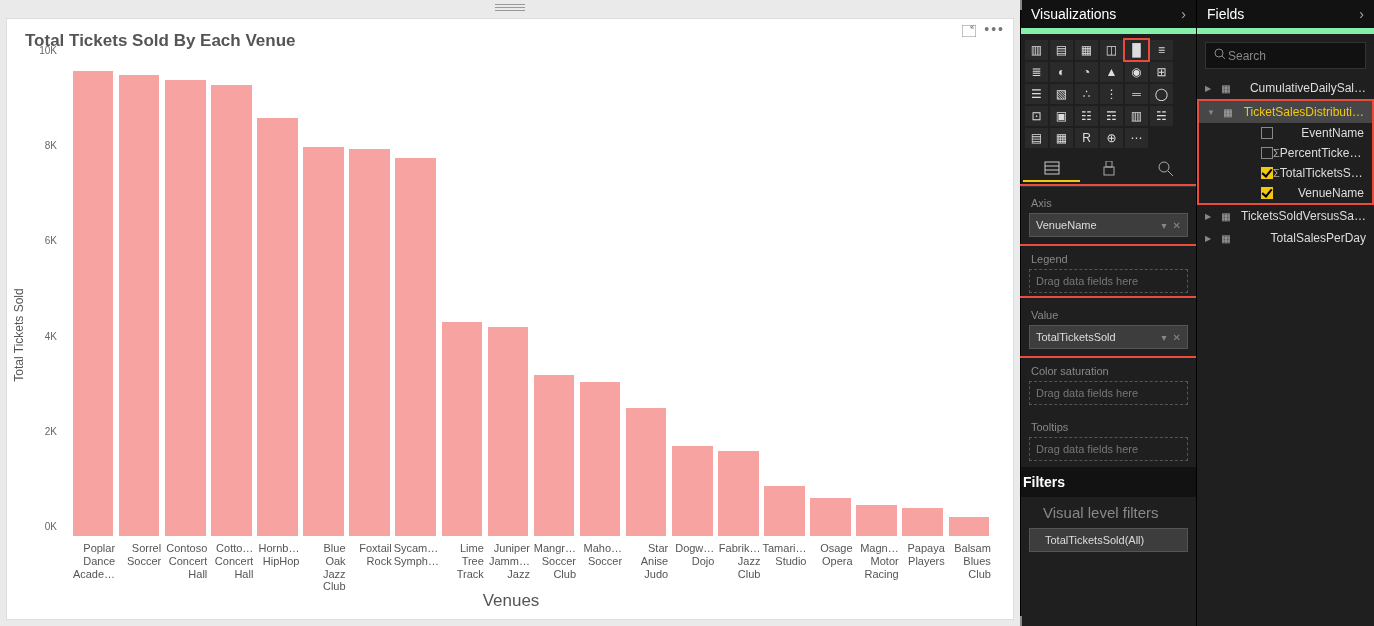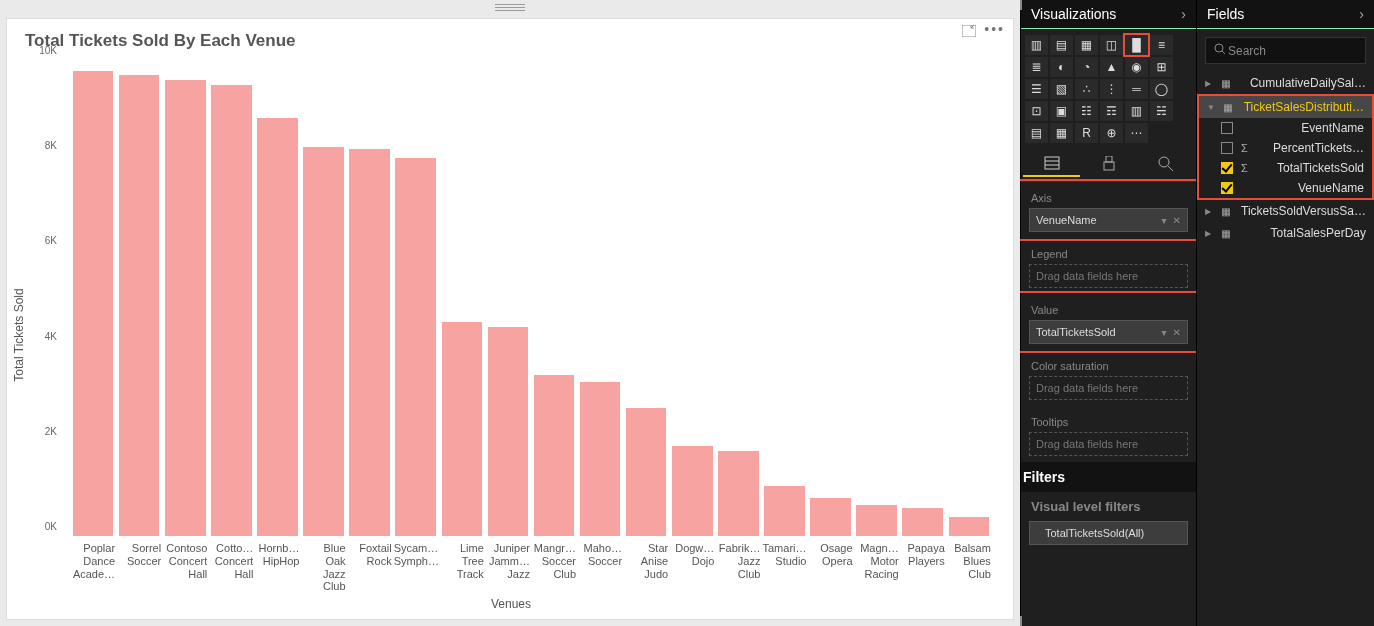--- a/index.html
+++ b/index.html
@@ -7,63 +7,63 @@
 
 .chart-area { flex: 1; background: #eaeaea; padding: 18px 6px 6px 6px; position: relative; }
 .handle { position:absolute; top:4px; left:50%; transform:translateX(-50%); width:30px; height:7px; display:flex; flex-direction:column; justify-content:space-between;}
 .handle div{height:1px;background:#999;}
 .chart-card { background: #fff; width: 100%; height: 100%; position: relative; padding: 12px 18px 6px 18px; border:1px solid #ddd;}
 .chart-title { font-size: 17px; color: #555; font-weight:700; }
 .card-icons { position:absolute; top:4px; right:8px; display:flex; gap:8px; color:#777;}
 .card-icons .dots{letter-spacing:2px; font-size:14px; position:relative; top:-2px;}
 .chart-body { position: absolute; top: 42px; left: 12px; right:10px; bottom: 10px; }
 .y-axis-label { position:absolute; left:0; top:50%; transform: translate(-50%,-50%) rotate(-90deg); font-size:12px; color:#555; white-space:nowrap; }
-.x-axis-label { position:absolute; bottom:-2px; left:50%; transform:translateX(-50%); font-size:12px; color:#555;}
+.x-axis-label { position:absolute; bottom:-2px; left:50%; transform:translateX(-50%); font-size:17px; color:#555;}
 .plot { position:absolute; left:40px; right:0; top:0; bottom:72px; border-bottom:1px solid transparent;}
 .y-ticks { position:absolute; left:20px; top:0; bottom:72px; width:20px; }
 .y-tick { position:absolute; right:2px; font-size:10px; color:#666; transform:translateY(-50%);}
 .bars { position:absolute; left:0; right:0; bottom:0; height:100%; display:flex; align-items:flex-end; gap:2px; padding:0 12px;}
 .bar-col { flex:1; display:flex; flex-direction:column; align-items:center; height:100%; justify-content:flex-end;}
 .bar { width:92%; background:#f7a3a2; }
 .x-labels { position:absolute; left:40px; right:0; bottom:16px; display:flex; gap:2px; padding:0 12px;}
 .x-lbl { flex:1; font-size:11px; color:#555; text-align:right; line-height:1.15; overflow:hidden;}
 .corner { position:absolute; width:12px; height:12px; border:2px solid #888; }
 .corner.tl{top:-2px;left:-2px; border-right:none; border-bottom:none;}
 .corner.tr{top:-2px;right:-2px; border-left:none; border-bottom:none;}
 .corner.bl{bottom:-2px;left:-2px; border-right:none; border-top:none;}
 .corner.br{bottom:-2px;right:-2px; border-left:none; border-top:none;}
 .outer-corners{position:absolute; inset:0; pointer-events:none;}
 
 .panel { background:#1f1f1f; color:#ccc; font-size:12px; border-left:1px solid #000;}
 .vis-panel { width:176px; display:flex; flex-direction:column;}
 .fields-panel { width:178px; display:flex; flex-direction:column;}
-.panel-header { background:#121212; color:#fff; font-size:14px; padding:6px 10px; display:flex; align-items:center; justify-content:space-between; border-bottom:1px solid #86efac;}
+.panel-header { background:#121212; color:#fff; font-size:14px; padding:6px 10px; display:flex; align-items:center; justify-content:space-between; border-bottom:6px solid #86efac;}
 .chev { font-size:14px; color:#aaa;}
 .vis-icons { padding:6px 4px 4px 4px; display:flex; flex-wrap:wrap; gap:2px;}
 .vi { width:23px; height:20px; background:#2a2a2a; display:flex; align-items:center; justify-content:center; font-size:12px; color:#ddd;}
 .vi.sel { outline:2px solid #e74c3c;}
 .vis-tabs{ display:flex; gap:0; padding:4px 2px; border-bottom:1px solid #333;}
 .vtab{ flex:1; height:26px; display:flex;align-items:center;justify-content:center; color:#aaa;}
 .vtab.active{ border-bottom:2px solid #f2c811;}
 .well-section{ padding:6px 8px;}
 .well-label{ color:#888; font-size:11px; padding:4px 2px;}
 .well-box{ border:1px dashed #555; padding:5px 6px; color:#777; font-size:11px;}
 .well-fill{ background:#3d3d3d; padding:5px 6px; color:#ddd; font-size:11px; display:flex; align-items:center; justify-content:space-between; border:1px solid #555;}
 .well-icons{display:flex;gap:6px;color:#888;font-size:10px;}
 .hl{ outline:2px solid #e74c3c; outline-offset:1px;}
 .filters-header{background:#121212; color:#fff; font-size:14px; font-weight:bold; padding:7px 2px;}
-.filter-sub{color:#888; padding:7px 10px; font-size:13px;font-weight:bold;}
+.filter-sub{color:#888; padding:7px 22px; font-size:15px;}
 .filter-item{margin:0 8px; background:#3d3d3d; border:1px solid #555; padding:5px 15px; font-size:11px; color:#ddd;}
 
 .search-box{ margin:8px; display:flex; align-items:center; gap:2px; background:#111; padding:5px 8px; color:#888; border:1px solid #333;}
 .tbl-row{ display:flex; align-items:center; padding:4px 8px; gap:6px; font-size:12px; color:#ddd;}
 .tbl-row.sel{ background:#474747;}
 .caret{ width:8px; color:#888; font-size:8px;}
 .tblicon{ width:14px; height:10px; display:inline-flex; align-items:center; justify-content:center; color:#aaa; font-size:10px;}
-.fld-row{ display:flex; align-items:center; padding:3px 8px 3px 22px; gap:8px; font-size:12px; color:#ddd;}
+.fld-row{ display:flex; align-items:center; padding:3px 8px 3px 22px; gap:0; font-size:12px; color:#ddd;margin-left:40px;}
 .chk{ width:12px; height:12px; border:1px solid #888; display:inline-block; background:#1f1f1f;}
 .chk.on{ background:#f2c811; border-color:#f2c811; position:relative;}
 .chk.on:after{content:""; position:absolute; left:2px; top:-1px; width:4px; height:8px; border:solid #000; border-width:0 2px 2px 0; transform:rotate(40deg);}
 .sigma{color:#aaa;font-size:11px;}
 .fname{overflow:hidden; white-space:nowrap; text-overflow:ellipsis; flex:1;text-align:right;}
 .fields-hl{border:2px solid #e74c3c; margin:0;}
 .sel-txt{color:#f2c811;}
 </style>
 </head>
 <body>

